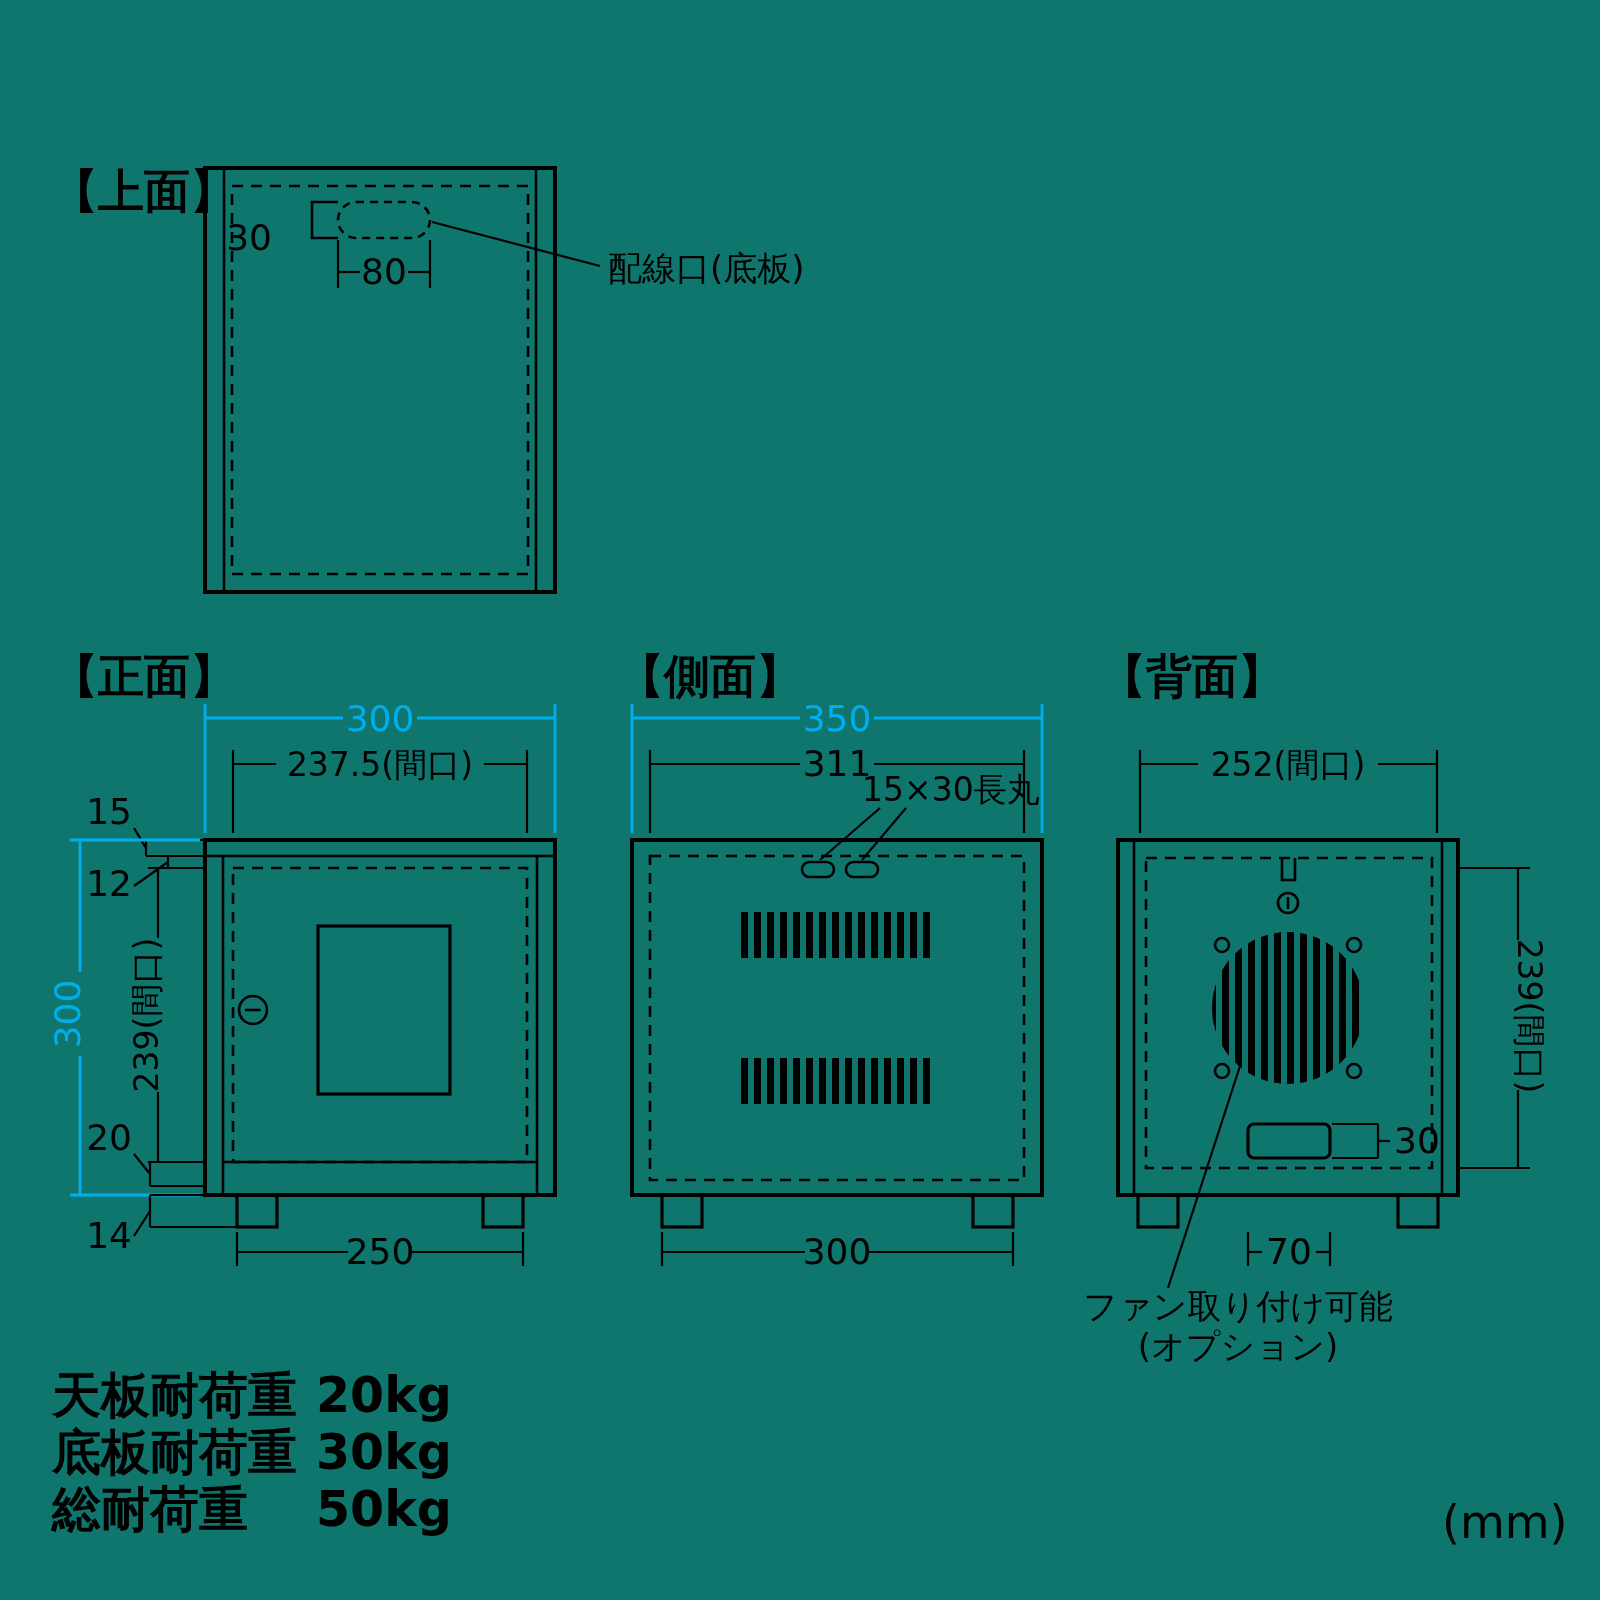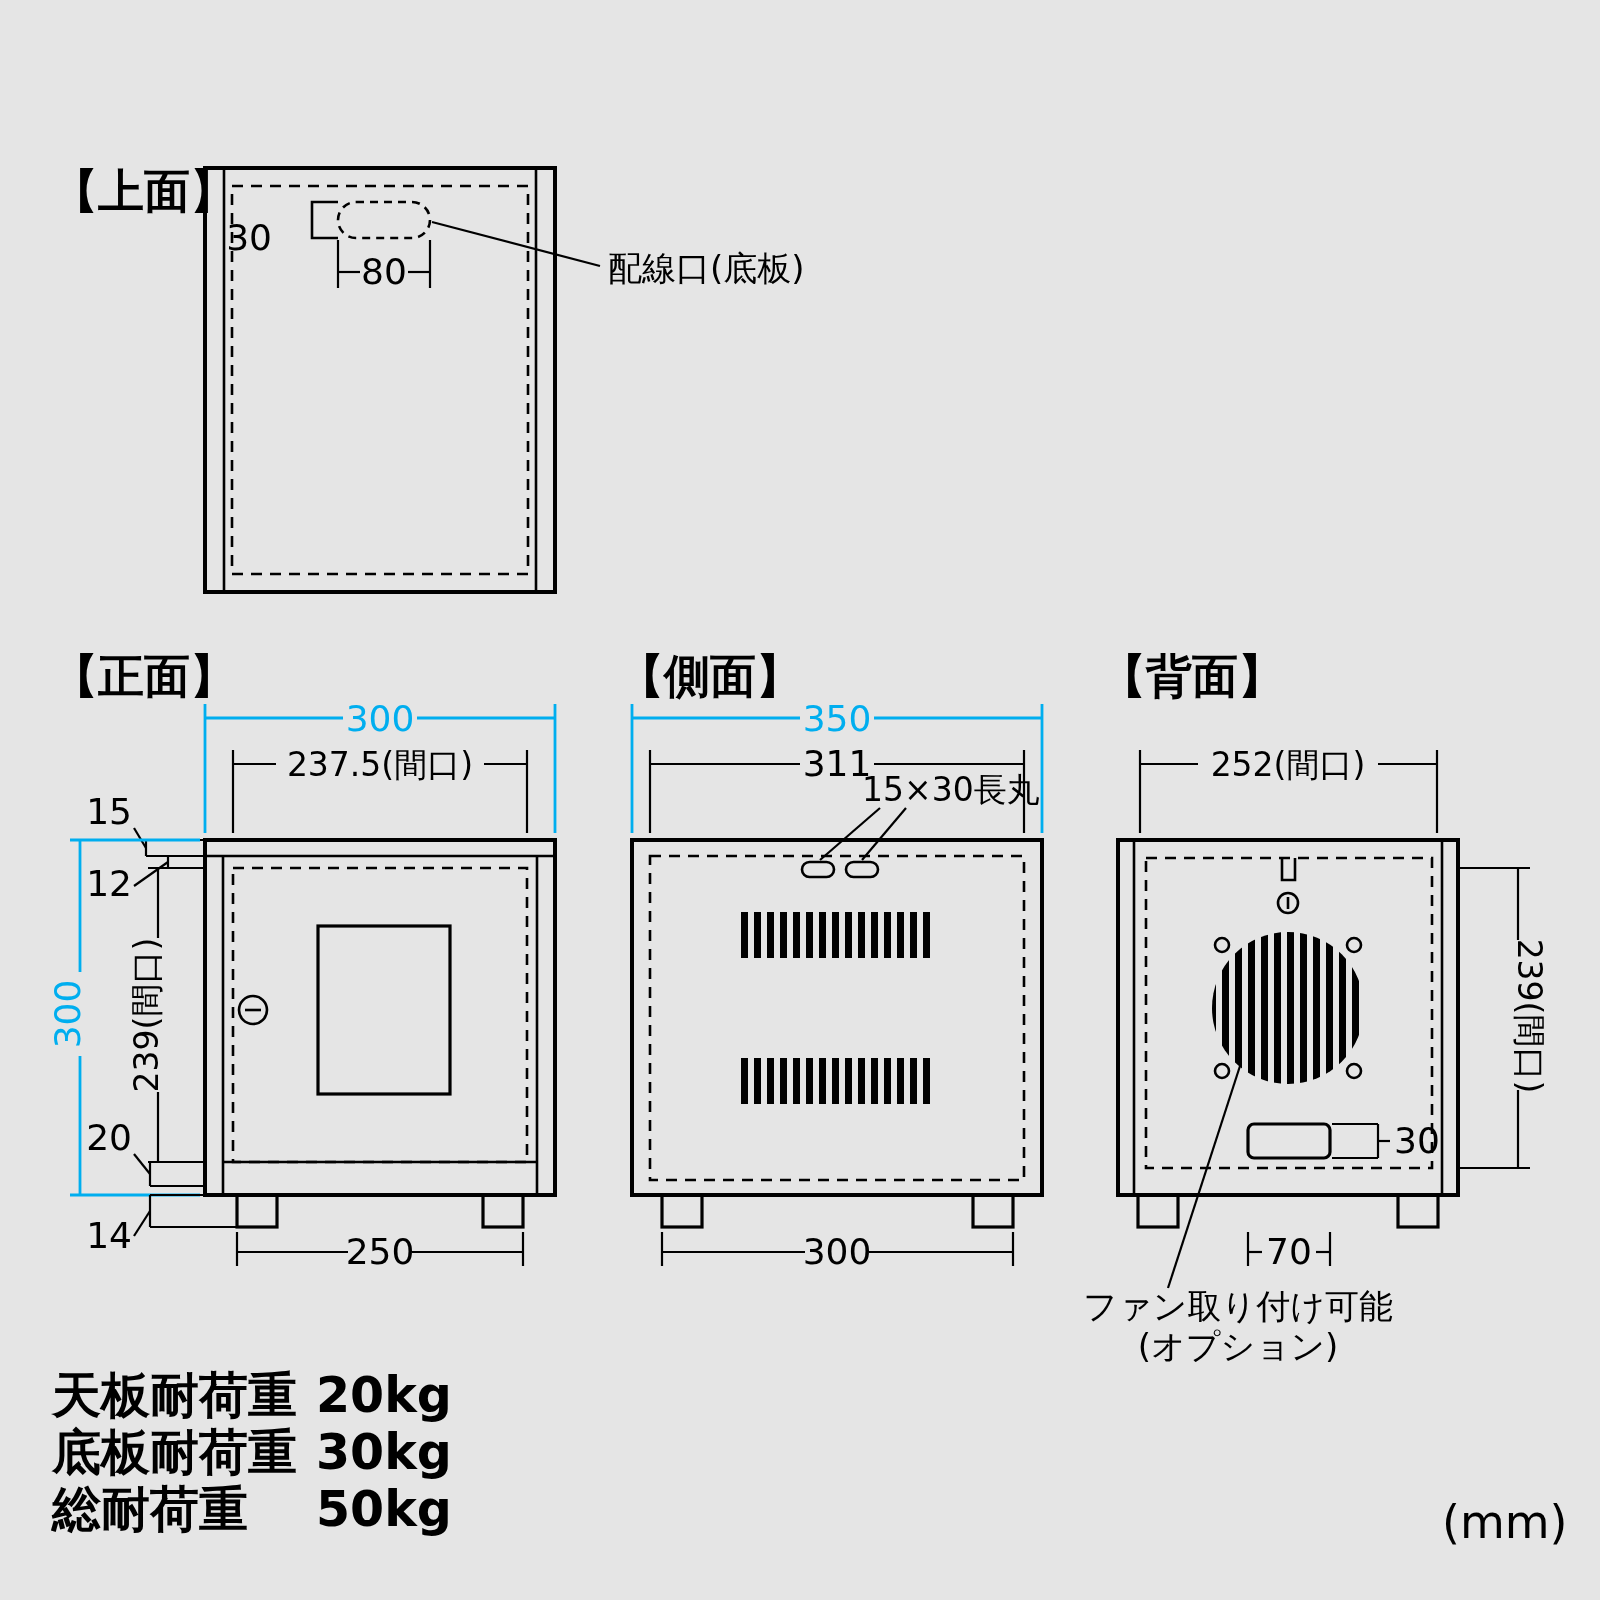--- a/index.html
+++ b/index.html
@@ -1,16 +1,16 @@
 <!DOCTYPE html>
 <html><head>
 <meta charset="utf-8">
 <style>
   html,body{margin:0;padding:0;background:#ffffff;}
-  #stage{position:relative;width:1600px;height:1600px;background:#e5e5e5;overflow:hidden;}
+  #stage{position:relative;width:1600px;height:1600px;background:#0f766e;overflow:hidden;}
   svg text{font-family:"DejaVu Sans","Liberation Sans",sans-serif;fill:#000;}
   .vt{font-size:46px;font-weight:bold;}
   .dt{font-size:36px;}
   .ds{font-size:33px;}
   .nt{font-size:34px;}
   .sl{font-size:49px;font-weight:bold;}
   .sv{font-size:49px;font-weight:bold;}
   .un{font-size:46px;}
   .cy{fill:#00aeef;}
   .ol{fill:none;stroke:#000;stroke-width:4;}

